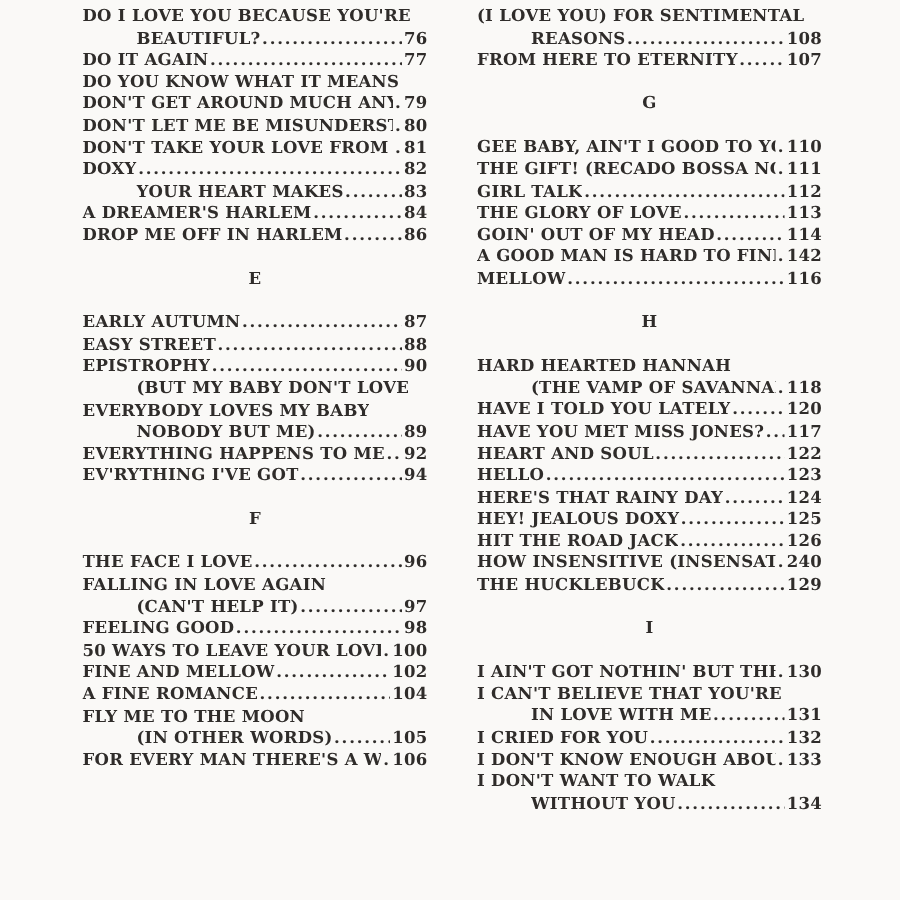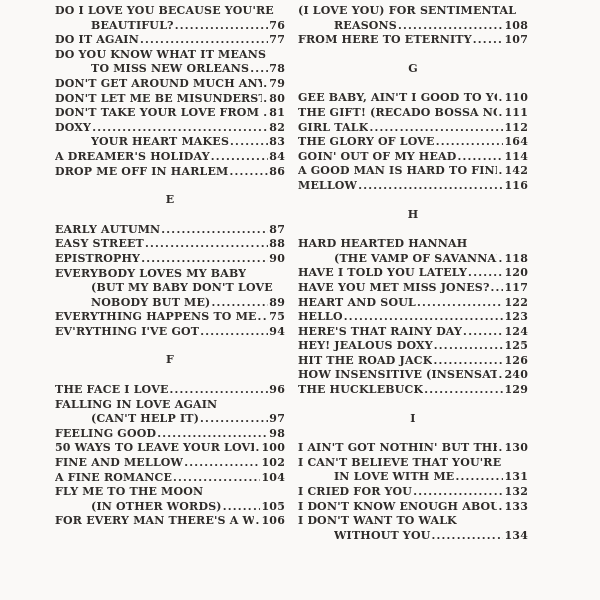--- a/index.html
+++ b/index.html
@@ -7,21 +7,21 @@
     width: 600px; height: 600px;
     background: #f5f4f2;
     overflow: hidden;
   }
   .page {
     width: 600px; height: 600px;
     box-sizing: border-box;
     background: #faf9f7;
     padding: 4px 52px 0 55px;
     display: flex;
-    gap: 13px;
+    gap: 33px;
     font-family: "DejaVu Serif", serif;
     font-weight: bold;
     font-size: 11px;
     letter-spacing: 0.2px;
     color: #2f2c2a;
   }
   .col { flex: 0 0 230px; width: 230px; }
   .line {
     line-height: 14.6px;
     height: 14.6px;
@@ -60,25 +60,20 @@
         <span class="pg">76</span>
       </div>
       <div class="line">
         <span class="t">DO IT AGAIN</span>
         <span class="leader"></span>
         <span class="pg">77</span>
       </div>
       <div class="line">
         <span class="t">DO YOU KNOW WHAT IT MEANS</span>
       </div>
-      <div class="line cont">
-        <span class="t">TO MISS NEW ORLEANS</span>
-        <span class="leader"></span>
-        <span class="pg">78</span>
-      </div>
       <div class="line">
         <span class="t">DON'T GET AROUND MUCH ANYMORE</span>
         <span class="leader"></span>
         <span class="pg">79</span>
       </div>
       <div class="line">
         <span class="t">DON'T LET ME BE MISUNDERSTOOD</span>
         <span class="leader"></span>
         <span class="pg">80</span>
       </div>
@@ -91,21 +86,21 @@
         <span class="t">DOXY</span>
         <span class="leader"></span>
         <span class="pg">82</span>
       </div>
       <div class="line cont">
         <span class="t">YOUR HEART MAKES</span>
         <span class="leader"></span>
         <span class="pg">83</span>
       </div>
       <div class="line">
-        <span class="t">A DREAMER'S HOLIDAY</span>
+        <span class="t">A DREAMER'S HARLEM</span>
         <span class="leader"></span>
         <span class="pg">84</span>
       </div>
       <div class="line">
         <span class="t">DROP ME OFF IN HARLEM</span>
         <span class="leader"></span>
         <span class="pg">86</span>
       </div>
       <div class="sec">E</div>
       <div class="line">
@@ -116,35 +111,35 @@
       <div class="line">
         <span class="t">EASY STREET</span>
         <span class="leader"></span>
         <span class="pg">88</span>
       </div>
       <div class="line">
         <span class="t">EPISTROPHY</span>
         <span class="leader"></span>
         <span class="pg">90</span>
       </div>
+      <div class="line cont">
+        <span class="t">(BUT MY BABY DON'T LOVE</span>
+      </div>
       <div class="line">
         <span class="t">EVERYBODY LOVES MY BABY</span>
       </div>
       <div class="line cont">
-        <span class="t">(BUT MY BABY DON'T LOVE</span>
-      </div>
-      <div class="line cont">
         <span class="t">NOBODY BUT ME)</span>
         <span class="leader"></span>
         <span class="pg">89</span>
       </div>
       <div class="line">
         <span class="t">EVERYTHING HAPPENS TO ME</span>
         <span class="leader"></span>
-        <span class="pg">75</span>
+        <span class="pg">92</span>
       </div>
       <div class="line">
         <span class="t">EV'RYTHING I'VE GOT</span>
         <span class="leader"></span>
         <span class="pg">94</span>
       </div>
       <div class="sec">F</div>
       <div class="line">
         <span class="t">THE FACE I LOVE</span>
         <span class="leader"></span>
@@ -218,21 +213,21 @@
         <span class="pg">111</span>
       </div>
       <div class="line">
         <span class="t">GIRL TALK</span>
         <span class="leader"></span>
         <span class="pg">112</span>
       </div>
       <div class="line">
         <span class="t">THE GLORY OF LOVE</span>
         <span class="leader"></span>
-        <span class="pg">164</span>
+        <span class="pg">113</span>
       </div>
       <div class="line">
         <span class="t">GOIN' OUT OF MY HEAD</span>
         <span class="leader"></span>
         <span class="pg">114</span>
       </div>
       <div class="line">
         <span class="t">A GOOD MAN IS HARD TO FIND</span>
         <span class="leader"></span>
         <span class="pg">142</span>

